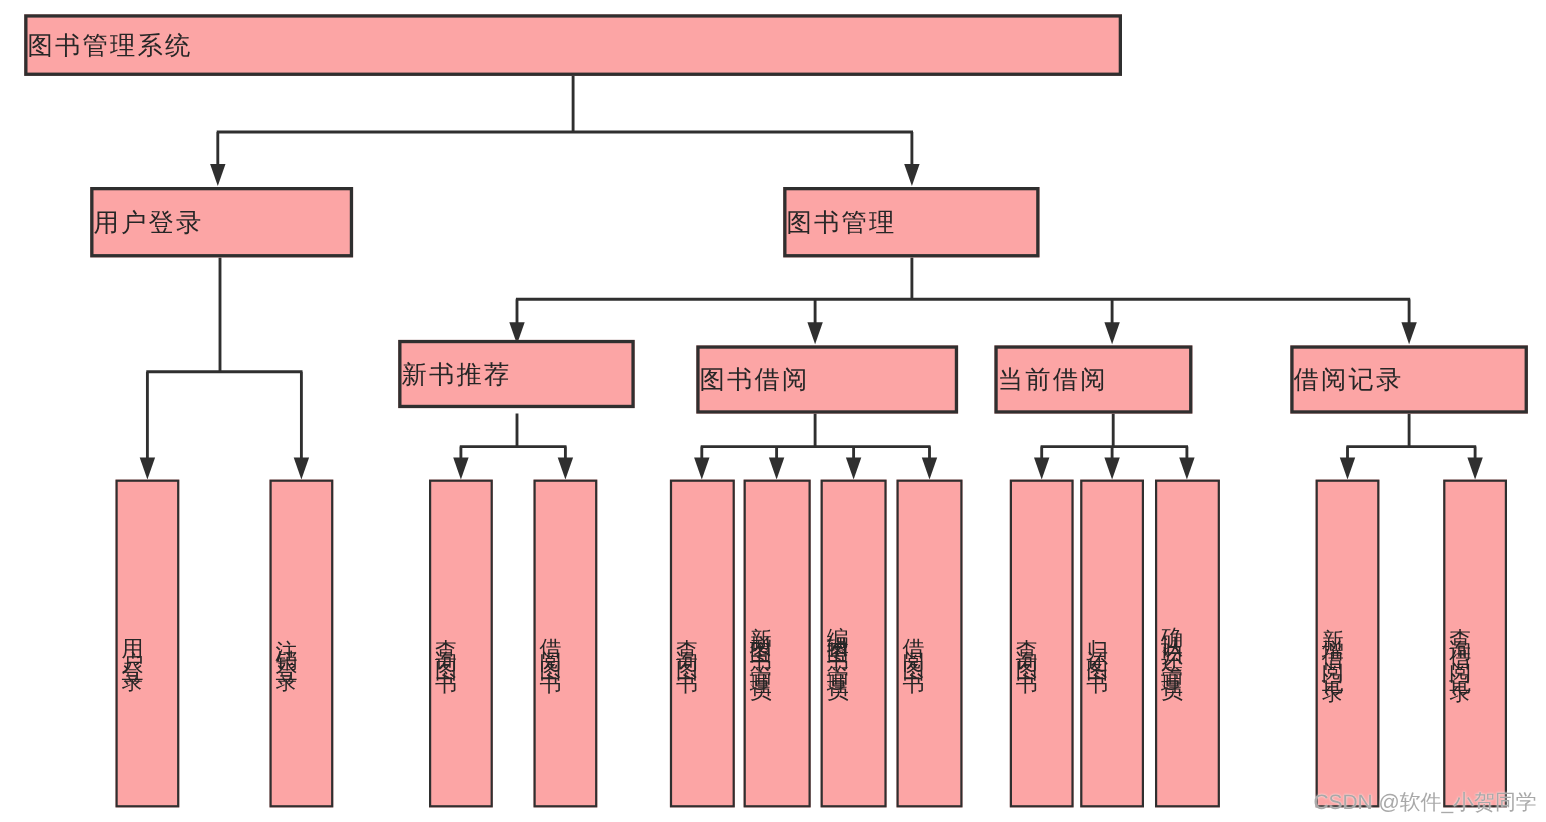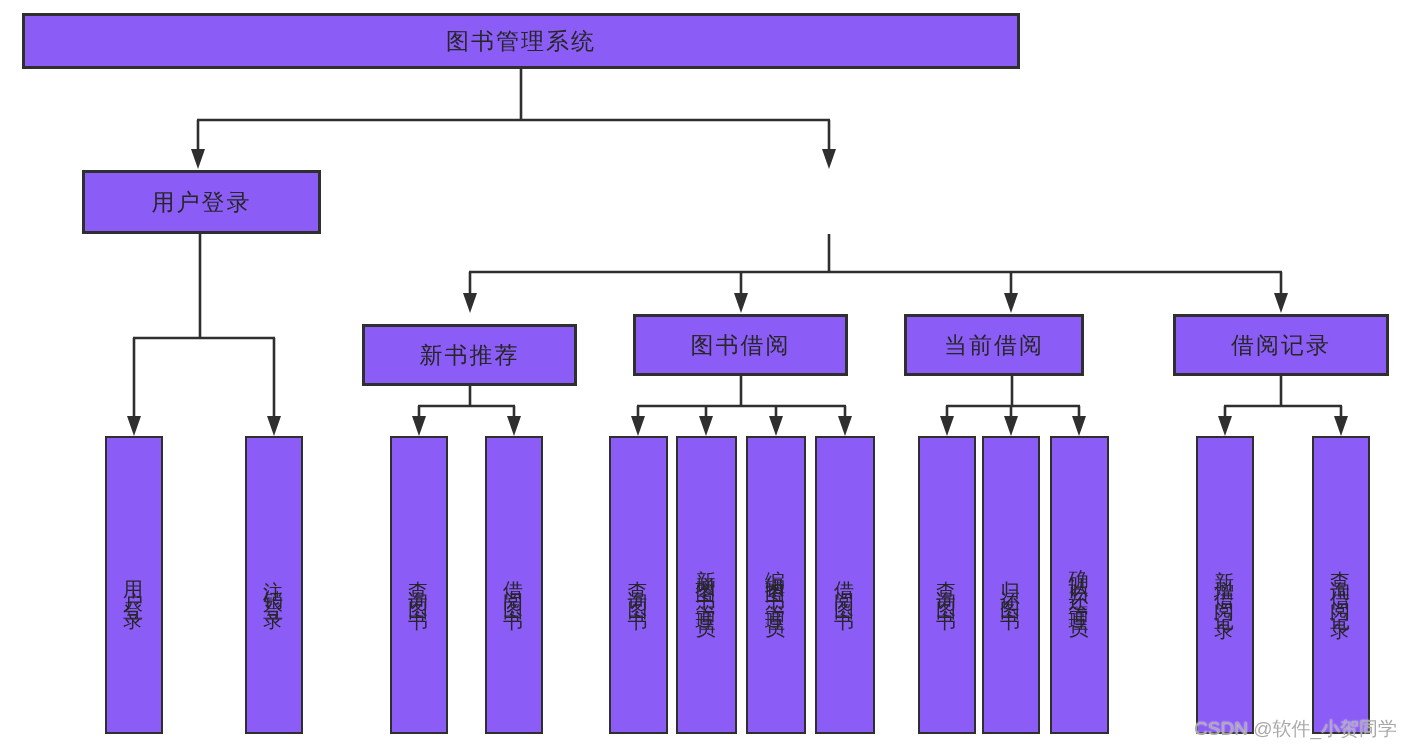--- a/index.html
+++ b/index.html
@@ -17,25 +17,25 @@
     color:var(--text);
     overflow:hidden;
   }
   svg.connectors{position:absolute;left:0;top:0;width:1405px;height:747px;}
   svg.connectors path{stroke:var(--line);stroke-width:2.6;fill:none;}
   svg.connectors polygon{fill:var(--line);stroke:none;}
 
   .node{
     position:absolute;
     box-sizing:border-box;
-    background:#8b5cf6;
+    background:#fca5a5;
     border:3px solid var(--line);
     display:flex;
     align-items:center;
-    justify-content:center;
+    justify-content:flex-start;
   }
   .node .lbl{
     font-size:23px;
     letter-spacing:2px;
     color:var(--text);
     white-space:nowrap;
   }
   .leaf{border-width:2.5px;top:436px;height:298px;}
   .leaf .vlbl{
     writing-mode:vertical-rl;
@@ -44,22 +44,22 @@
     letter-spacing:10px;
     color:var(--text);
     white-space:nowrap;
   }
   .leaf .vlbl.long{letter-spacing:7px;}
 
   
   #b-root{left:22px;top:13px;width:998px;height:56px;}
   #b-user-login{left:82px;top:170px;width:239px;height:64px;}
   #b-book-mgmt{left:712px;top:170px;width:233px;height:64px;}
-  #b-new-books{left:362px;top:324px;width:215px;height:62px;}
-  #b-book-borrow{left:633px;top:314px;width:215px;height:62px;}
+  #b-new-books{left:362px;top:309px;width:215px;height:62px;}
+  #b-book-borrow{left:633px;top:314px;width:238px;height:62px;}
   #b-current-borrow{left:904px;top:314px;width:180px;height:62px;}
   #b-borrow-records{left:1173px;top:314px;width:216px;height:62px;}
 
   #l-user-login{left:105px;width:58px;}
   #l-logout{left:245px;width:58px;}
   #l-query-1{left:390px;width:58px;}
   #l-borrow-1{left:485px;width:58px;}
   #l-query-2{left:609px;width:59px;}
   #l-add-books{left:676px;width:61px;}
   #l-edit-books{left:746px;width:60px;}
@@ -136,20 +136,23 @@
     </g>
   </svg>
 
   <div class="node" id="b-root">
     <span class="lbl">图书管理系统</span>
   </div>
 
   <div class="node" id="b-user-login">
     <span class="lbl">用户登录</span>
   </div>
+  <div class="node" id="b-book-mgmt">
+    <span class="lbl">图书管理</span>
+  </div>
 
   <div class="node" id="b-new-books">
     <span class="lbl">新书推荐</span>
   </div>
   <div class="node" id="b-book-borrow">
     <span class="lbl">图书借阅</span>
   </div>
   <div class="node" id="b-current-borrow">
     <span class="lbl">当前借阅</span>
   </div>

